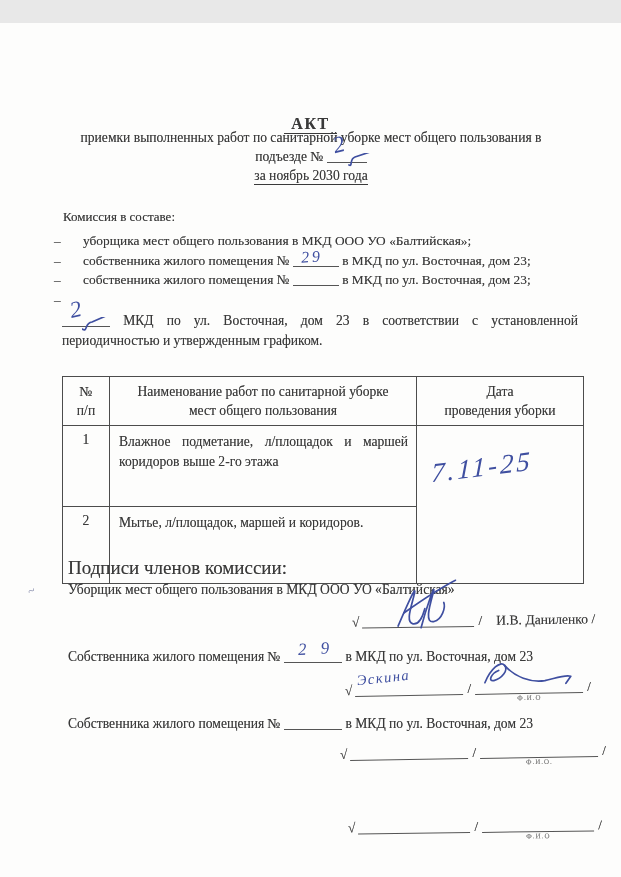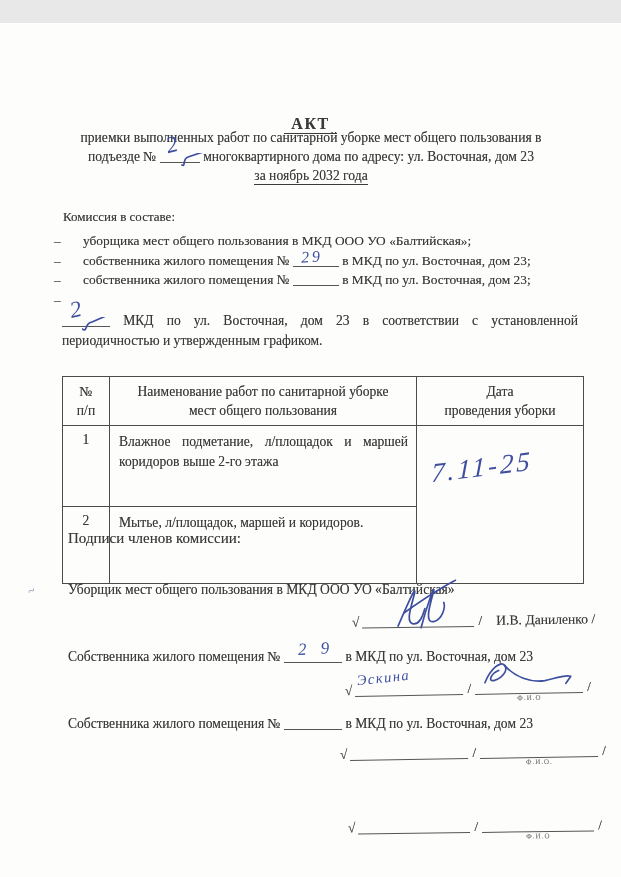--- a/index.html
+++ b/index.html
@@ -63,21 +63,21 @@
   }
   .work-table th{text-align:center;vertical-align:middle;line-height:19px;padding:5px 4px;}
   .col-num{width:38px;text-align:center;}
   .col-work{width:298px;}
   .col-date{width:158px;position:relative;}
   .work-table td.cell-num{text-align:center;padding-top:6px;}
   .work-table td.cell-work{padding:6px 8px 20px 9px;line-height:19.5px;text-align:justify;}
   .row-1 td{height:54px;}
   .row-2 td{height:50px;}
   
-  .sign-heading{top:507px;left:68px;font-size:15px;}
+  .sign-heading{top:534px;left:68px;font-size:19px;}
   .sig-label{font-size:13.6px;white-space:nowrap;}
   .lbl-1{top:559px;left:68px;}
   .lbl-2{top:626px;left:68px;}
   .lbl-3{top:693px;left:68px;}
   .lbl-4{top:763px;left:68px;}
   .gap-word{display:inline-block;width:12px;}
   .sig-row{font-size:13.6px;white-space:nowrap;}
   .row-b1{top:590px;left:352px;transform:rotate(-0.8deg);}
   .row-b2{top:658px;left:345px;transform:rotate(-1deg);}
   .row-b3{top:722px;left:340px;transform:rotate(-0.9deg);}
@@ -103,24 +103,23 @@
   <div class="abs subtitle">
     <div>приемки выполненных работ по санитарной уборке мест общего пользования в</div>
     <div>
       <span>подъезде №</span>
       <span class="blank w40">
         <span class="ink hw-entrance-title">2</span>
         <svg class="ink-svg flourish" width="34" height="16" viewBox="0 0 34 16">
           <path d="M2,12 C6,14 2,6 8,4 L32,-4"></path>
         </svg>
       </span>
-      <span>многоквартирного дома по адресу: ул. Восточная, дом 23</span>
     </div>
     <div>
-      <span class="u">за ноябрь 2032 года</span>
+      <span class="u">за ноябрь 2030 года</span>
     </div>
   </div>
 
   <div class="abs commission-heading">Комиссия в составе:</div>
 
   <div class="abs member-list">
     <div class="member">
       <span class="dash">–</span>
       <span>уборщика мест общего пользования в МКД ООО УО «Балтийская»;</span>
     </div>

